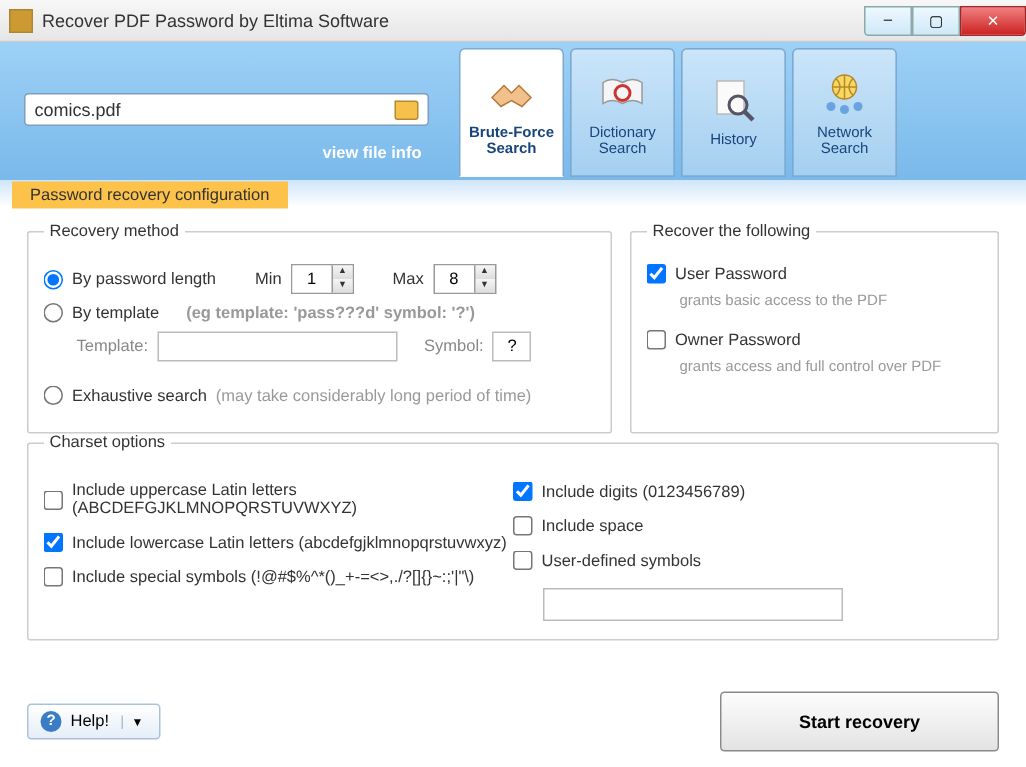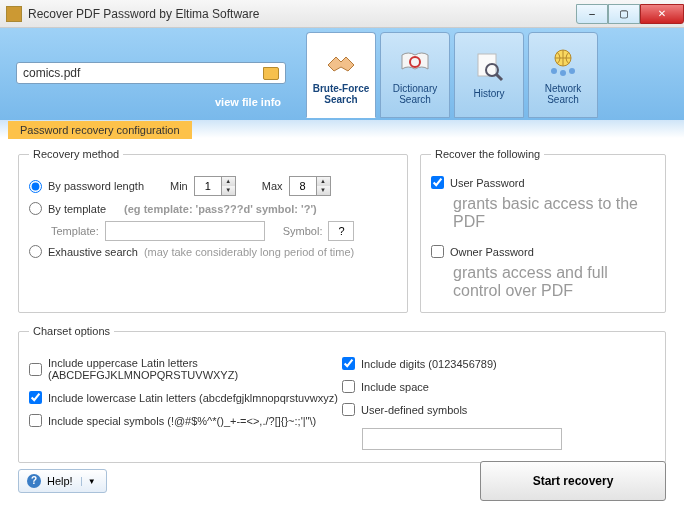--- a/index.html
+++ b/index.html
@@ -40,34 +40,34 @@
 .spin { width: 42px; height: 20px; border: 1px solid #999; display: inline-flex; margin-left: 6px; }
 .spin input { width: 26px; border: none; font-size: 11px; text-align: center; }
 .spin .arrows { width: 16px; display: flex; flex-direction: column; }
 .spin .arrows div { flex: 1; border-left: 1px solid #999; background: linear-gradient(#f5f5f5,#ddd); font-size: 6px; text-align: center; line-height: 9px; }
 .label-mm { margin-left: 26px; font-size: 11px; }
 
 .tplrow { display: flex; align-items: center; margin-top: 6px; }
 .tplrow label { color: #888; margin-right: 6px; margin-left: 22px; }
 .tplrow input[type=text] { height: 20px; border: 1px solid #bbb; font-size: 11px; padding: 0 4px; }
 
-.charset { margin-top: 12px; }
+.charset { margin-top: 0; }
 .charset .grid { display: flex; }
 .charset .col { flex: 1; }
 .charset .optline { margin: 10px 0; }
 .udef-input { width: 200px; height: 22px; border: 1px solid #bbb; margin-left: 20px; margin-top: 2px; }
 
 .footer { position: absolute; bottom: 10px; left: 0; right: 0; display: flex; align-items: center; padding: 0 18px; }
 .helpbtn { height: 24px; display: flex; align-items: center; border: 1px solid #a9c1d9; border-radius: 3px; background: linear-gradient(#fff,#e5eef8); padding: 0 4px 0 8px; font-size: 11px; cursor: pointer; }
 .helpbtn .qmark { width: 14px; height: 14px; border-radius: 50%; background: #3a7dc6; color: #fff; font-size: 10px; font-weight: bold; text-align: center; line-height: 14px; margin-right: 6px; }
 .helpbtn .drop { border-left: 1px solid #a9c1d9; margin-left: 8px; padding: 0 6px; font-size: 8px; }
 .startbtn { margin-left: auto; width: 186px; height: 40px; border: 1px solid #8a8a8a; border-radius: 3px; background: linear-gradient(#fdfdfd,#e3e3e3); font-size: 12px; font-weight: bold; cursor: pointer; }
 
 svg { display: block; }
-.subtext { color: #999; font-size: 16px; margin-left: 22px; }
+.subtext { color: #999; font-size: 10px; margin-left: 22px; }
 </style>
 </head>
 <body>
 
 <div class="titlebar">
   <div class="appicon"></div>
   <div class="title">Recover PDF Password by Eltima Software</div>
   <div class="winbtns">
     <div class="winbtn min">–</div>
     <div class="winbtn">▢</div>
@@ -161,21 +161,21 @@
         <input type="radio" style="">
         <span>By template</span>
         <span class="hint" style="margin-left:18px;font-weight:bold;">(eg template: 'pass???d' symbol: '?')</span>
       </div>
       <div class="tplrow">
         <label>Template:</label>
         <input type="text" style="width: 160px;">
         <label style="margin-left:18px;">Symbol:</label>
         <input type="text" style="width: 26px; text-align: center;" value="?">
       </div>
-      <div class="optline" style="margin-top:4px;">
+      <div class="optline" style="margin-top:16px;">
         <input type="radio" style="">
         <span>Exhaustive search</span>
         <span class="hint" style="margin-left:6px;">(may take considerably long period of time)</span>
       </div>
     </fieldset>
 
     <fieldset class="right">
       <legend>Recover the following</legend>
       <div class="optline">
         <input type="checkbox" checked="" style="">

